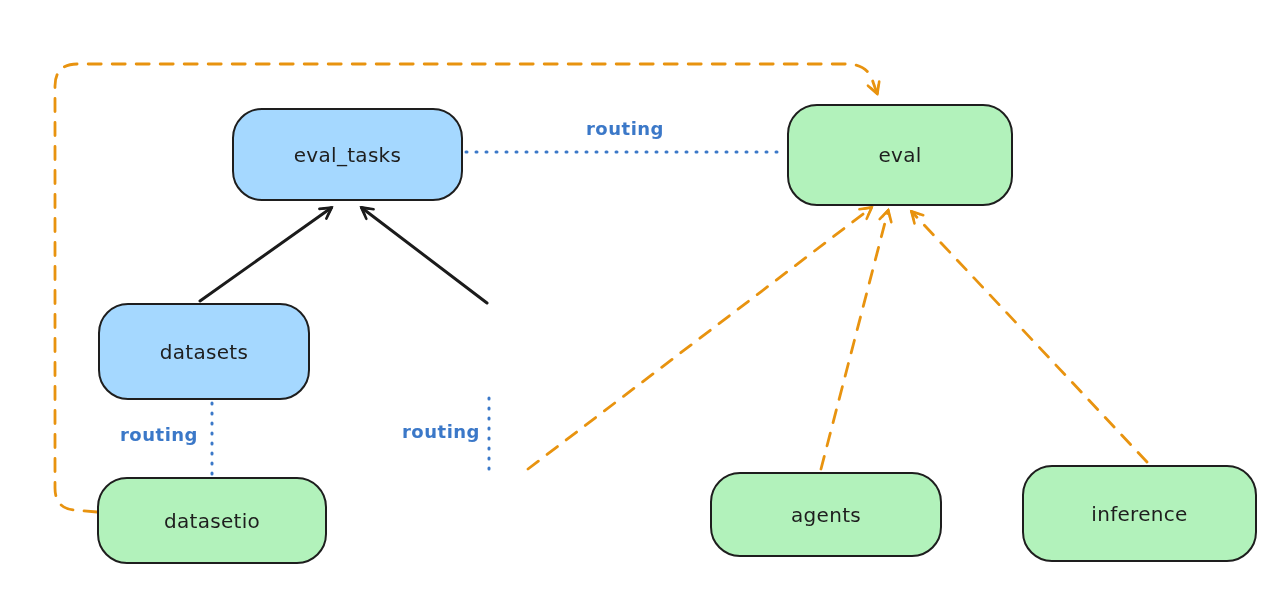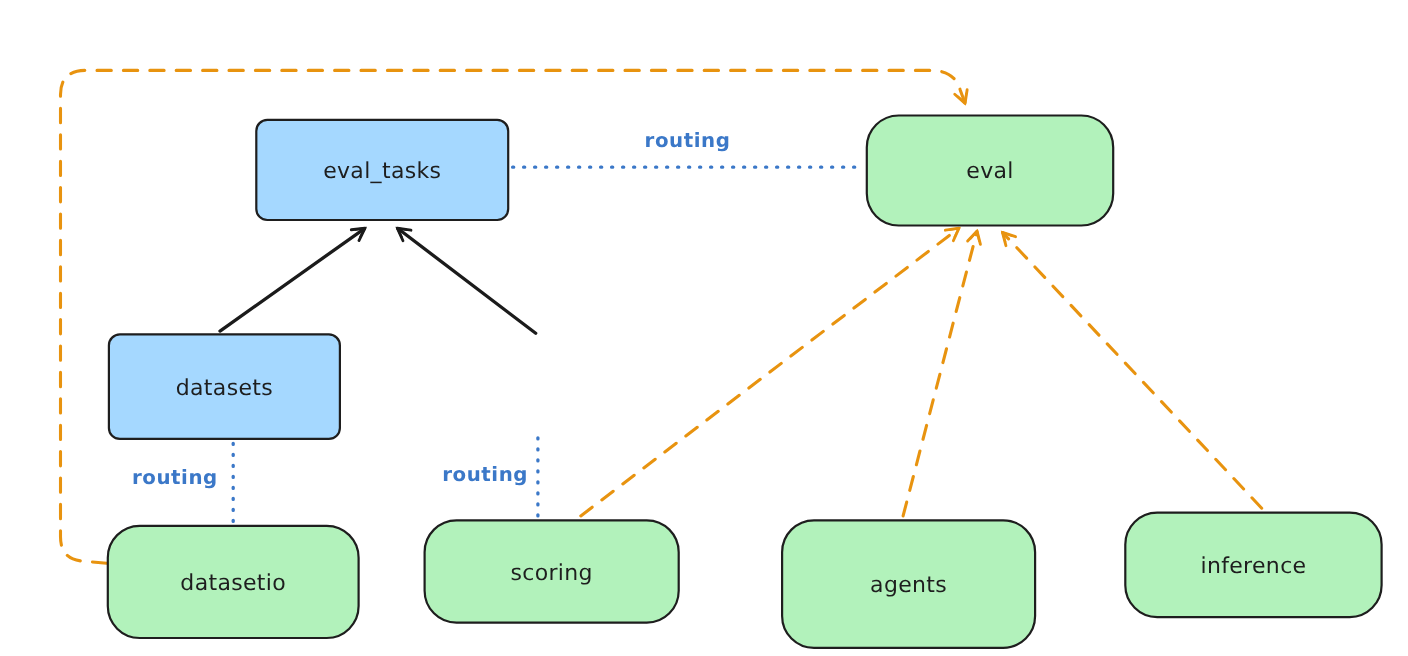--- a/index.html
+++ b/index.html
@@ -28,21 +28,21 @@
   .node{
     position:absolute;
     box-sizing:border-box;
     border:2.5px solid var(--node-border);
     border-radius:30px;
     display:flex;align-items:center;justify-content:center;
     font-size:20px;
     color:#1e1e1e;
     letter-spacing:0.3px;
   }
-  .node.blue{background:var(--node-blue-fill);border-radius:11px;}
+  .node.blue{background:var(--node-blue-fill);}
   .node.green{background:var(--node-green-fill);}
   .edge-label{
     position:absolute;
     color:var(--routing-blue);
     font-size:18px;
     font-weight:700;
     letter-spacing:0.5px;
     text-align:right;
   }
 </style>
@@ -82,25 +82,24 @@
     <path d="M 489 398 L 489 469" style="stroke:var(--routing-blue)" stroke-width="3" stroke-dasharray="1 9" stroke-linecap="round"></path>
   </svg>
 
   <div class="node blue" style="left:232px;top:108px;width:231px;height:93px;">eval_tasks</div>
 
   <div class="node green" style="left:787px;top:104px;width:226px;height:102px;">eval</div>
 
   <div class="node blue" style="left:98px;top:303px;width:212px;height:97px;">datasets</div>
 
 
-  <div class="node green" style="left:97px;top:477px;width:230px;height:104px;">datasetio</div>
+  <div class="node green" style="left:97px;top:477px;width:230px;height:87px;">datasetio</div>
 
-  <div class="node green" style="left:385px;top:472px;width:233px;height:95px;">scoring</div>
 
-  <div class="node green" style="left:710px;top:472px;width:232px;height:118px;">agents</div>
+  <div class="node green" style="left:710px;top:472px;width:232px;height:85px;">agents</div>
 
   <div class="node green" style="left:1022px;top:465px;width:235px;height:97px;">inference</div>
 
   <div class="edge-label" style="left:578px;top:118px;width:86px;">routing</div>
 
   <div class="edge-label" style="left:112px;top:424px;width:86px;">routing</div>
 
   <div class="edge-label" style="left:394px;top:421px;width:86px;">routing</div>
 
 </div>

